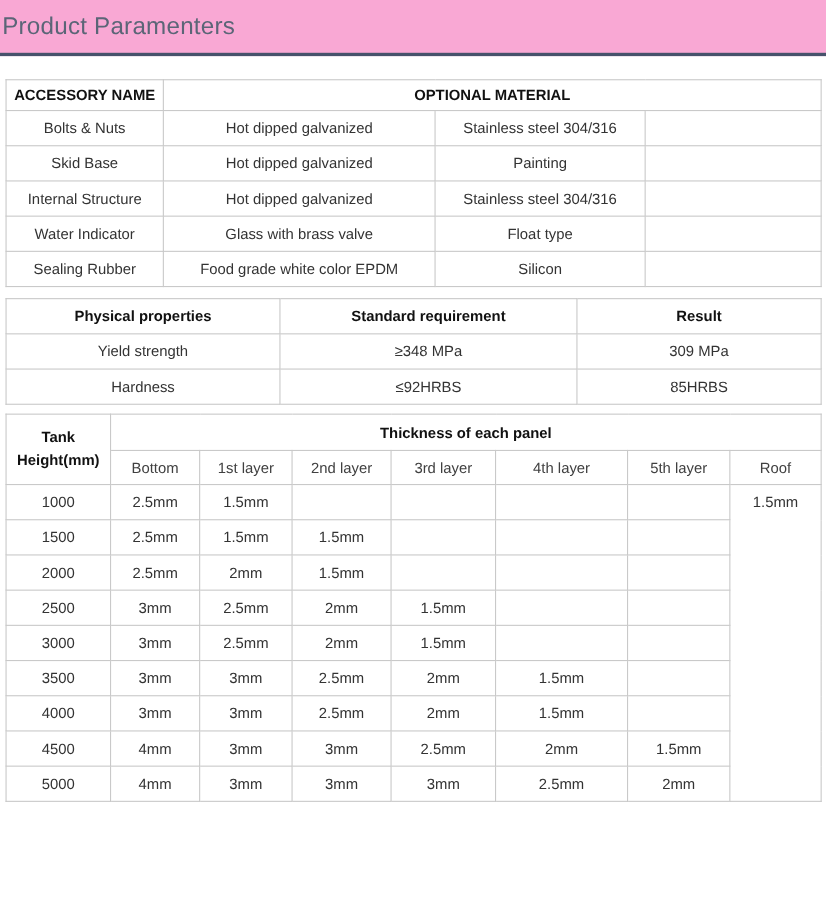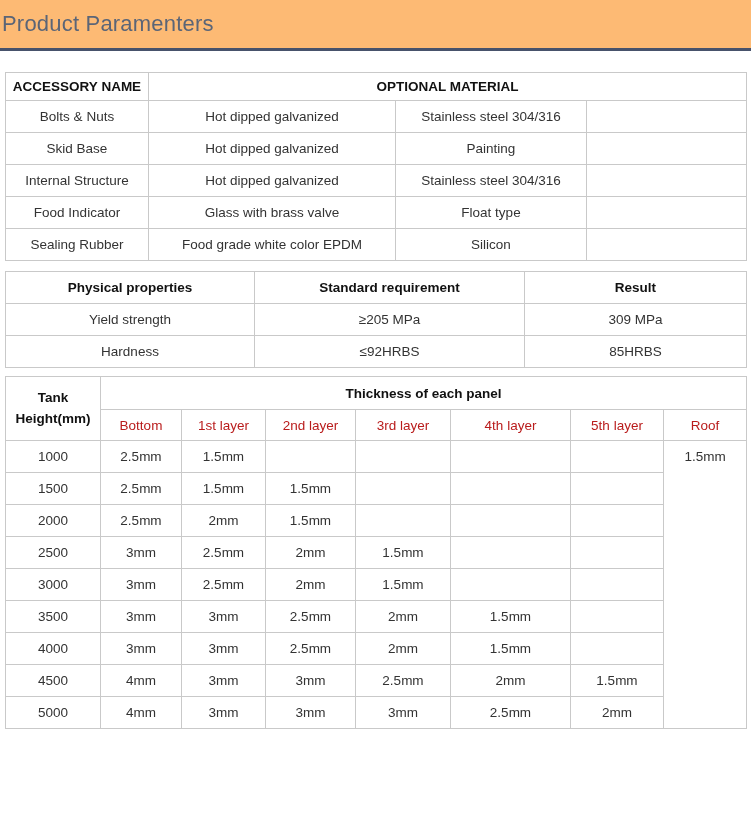--- a/index.html
+++ b/index.html
@@ -2,21 +2,21 @@
 <html><head>
 <meta charset="utf-8">
 <style>
   html,body { margin:0; padding:0; }
   body {
     width:751px; height:818px; overflow:hidden;
     background:#ffffff;
     font-family:"Liberation Sans", sans-serif;
   }
   .section-header {
-    background:#fdba74;
+    background:#f9a8d4;
     border-bottom:3px solid #47526b;
     padding:11px 0 11px 2px;
   }
   .section-header h1 {
     margin:0;
     font-size:22px;
     font-weight:500;
     color:#5b6577;
     letter-spacing:0.2px;
   }
@@ -42,21 +42,21 @@
   }
   th {
     font-weight:bold;
     color:#111111;
     white-space:normal;
   }
   #accessory-table th { height:27px; }
   #thickness-table th.group-head { height:32px; }
   #thickness-table th.sub-head {
     font-weight:normal;
-    color:#b91c1c;
+    color:#404040;
     height:30px;
   }
   #thickness-table th.corner-head {
     white-space:normal;
     line-height:1.5;
   }
   #thickness-table td.roof-cell {
     vertical-align:top;
     padding-top:8px;
   }
@@ -94,21 +94,21 @@
         <td>Painting</td>
         <td></td>
       </tr>
       <tr>
         <td>Internal Structure</td>
         <td>Hot dipped galvanized</td>
         <td>Stainless steel 304/316</td>
         <td></td>
       </tr>
       <tr>
-        <td>Food Indicator</td>
+        <td>Water Indicator</td>
         <td>Glass with brass valve</td>
         <td>Float type</td>
         <td></td>
       </tr>
       <tr>
         <td>Sealing Rubber</td>
         <td>Food grade white color EPDM</td>
         <td>Silicon</td>
         <td></td>
       </tr>
@@ -124,21 +124,21 @@
   <thead>
     <tr>
       <th>Physical properties</th>
       <th>Standard requirement</th>
       <th>Result</th>
     </tr>
   </thead>
   <tbody>
       <tr>
         <td>Yield strength</td>
-        <td>≥205 MPa</td>
+        <td>≥348 MPa</td>
         <td>309 MPa</td>
       </tr>
       <tr>
         <td>Hardness</td>
         <td>≤92HRBS</td>
         <td>85HRBS</td>
       </tr>
     </tbody>
 </table>
 

